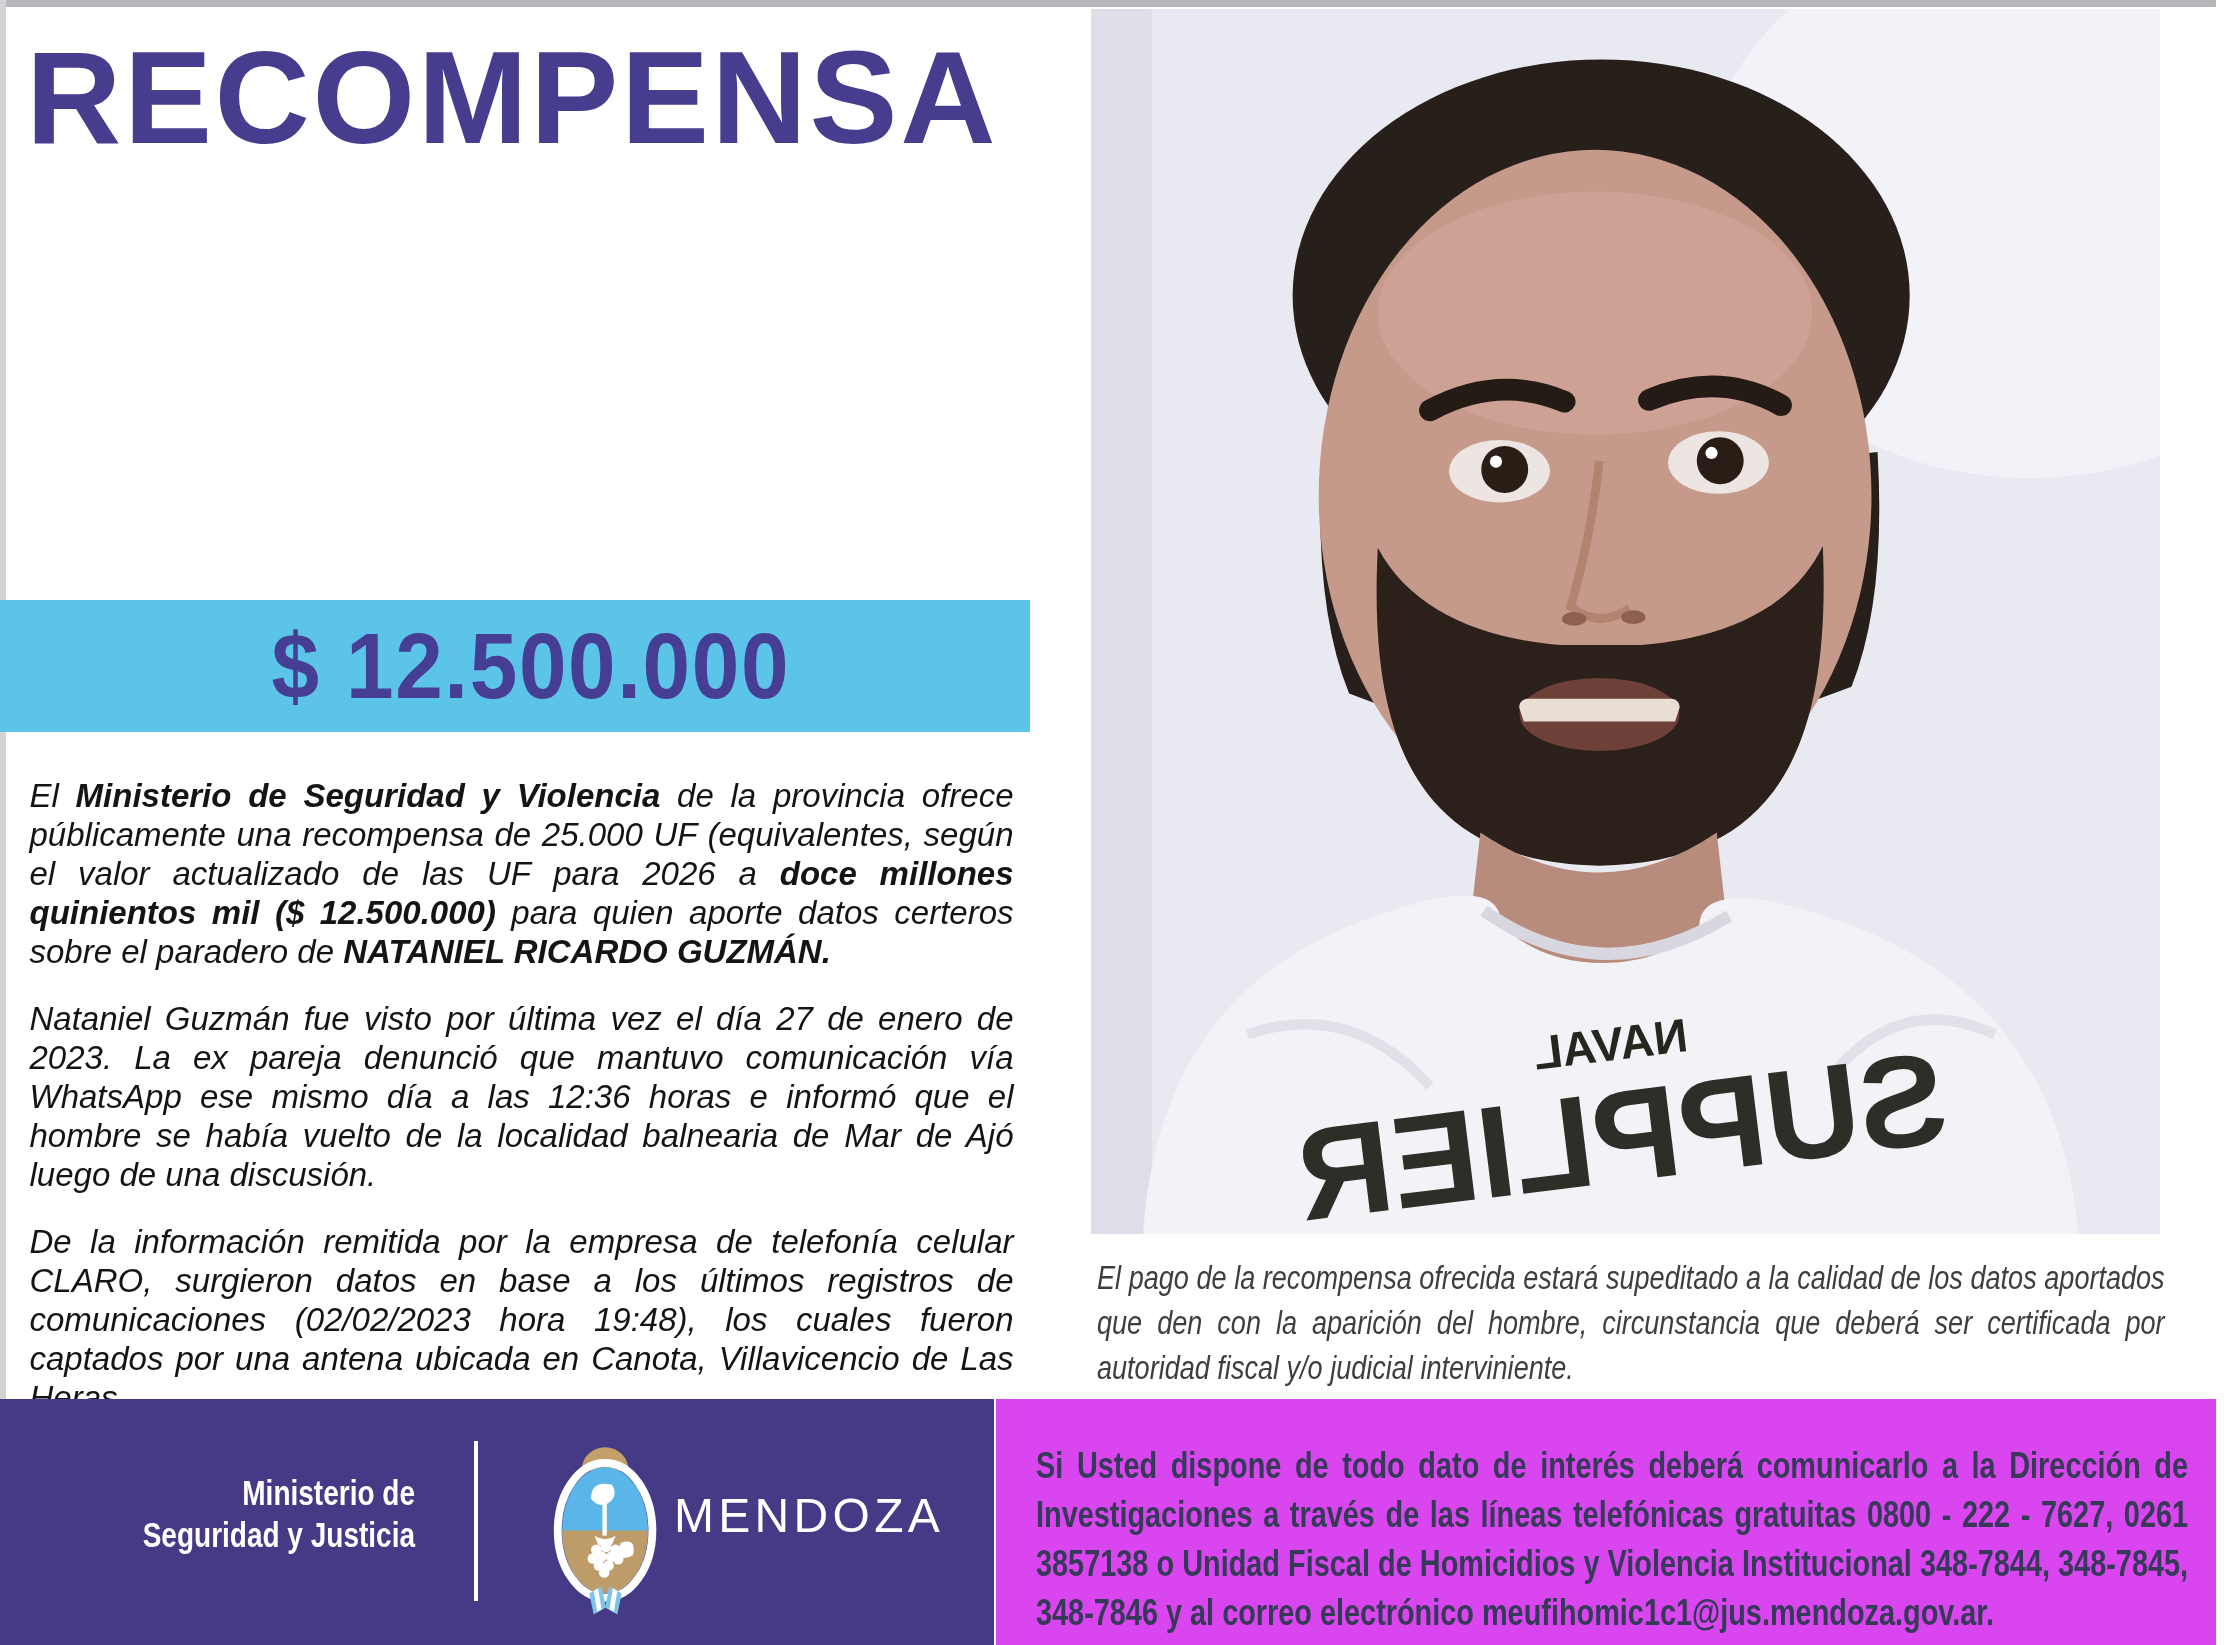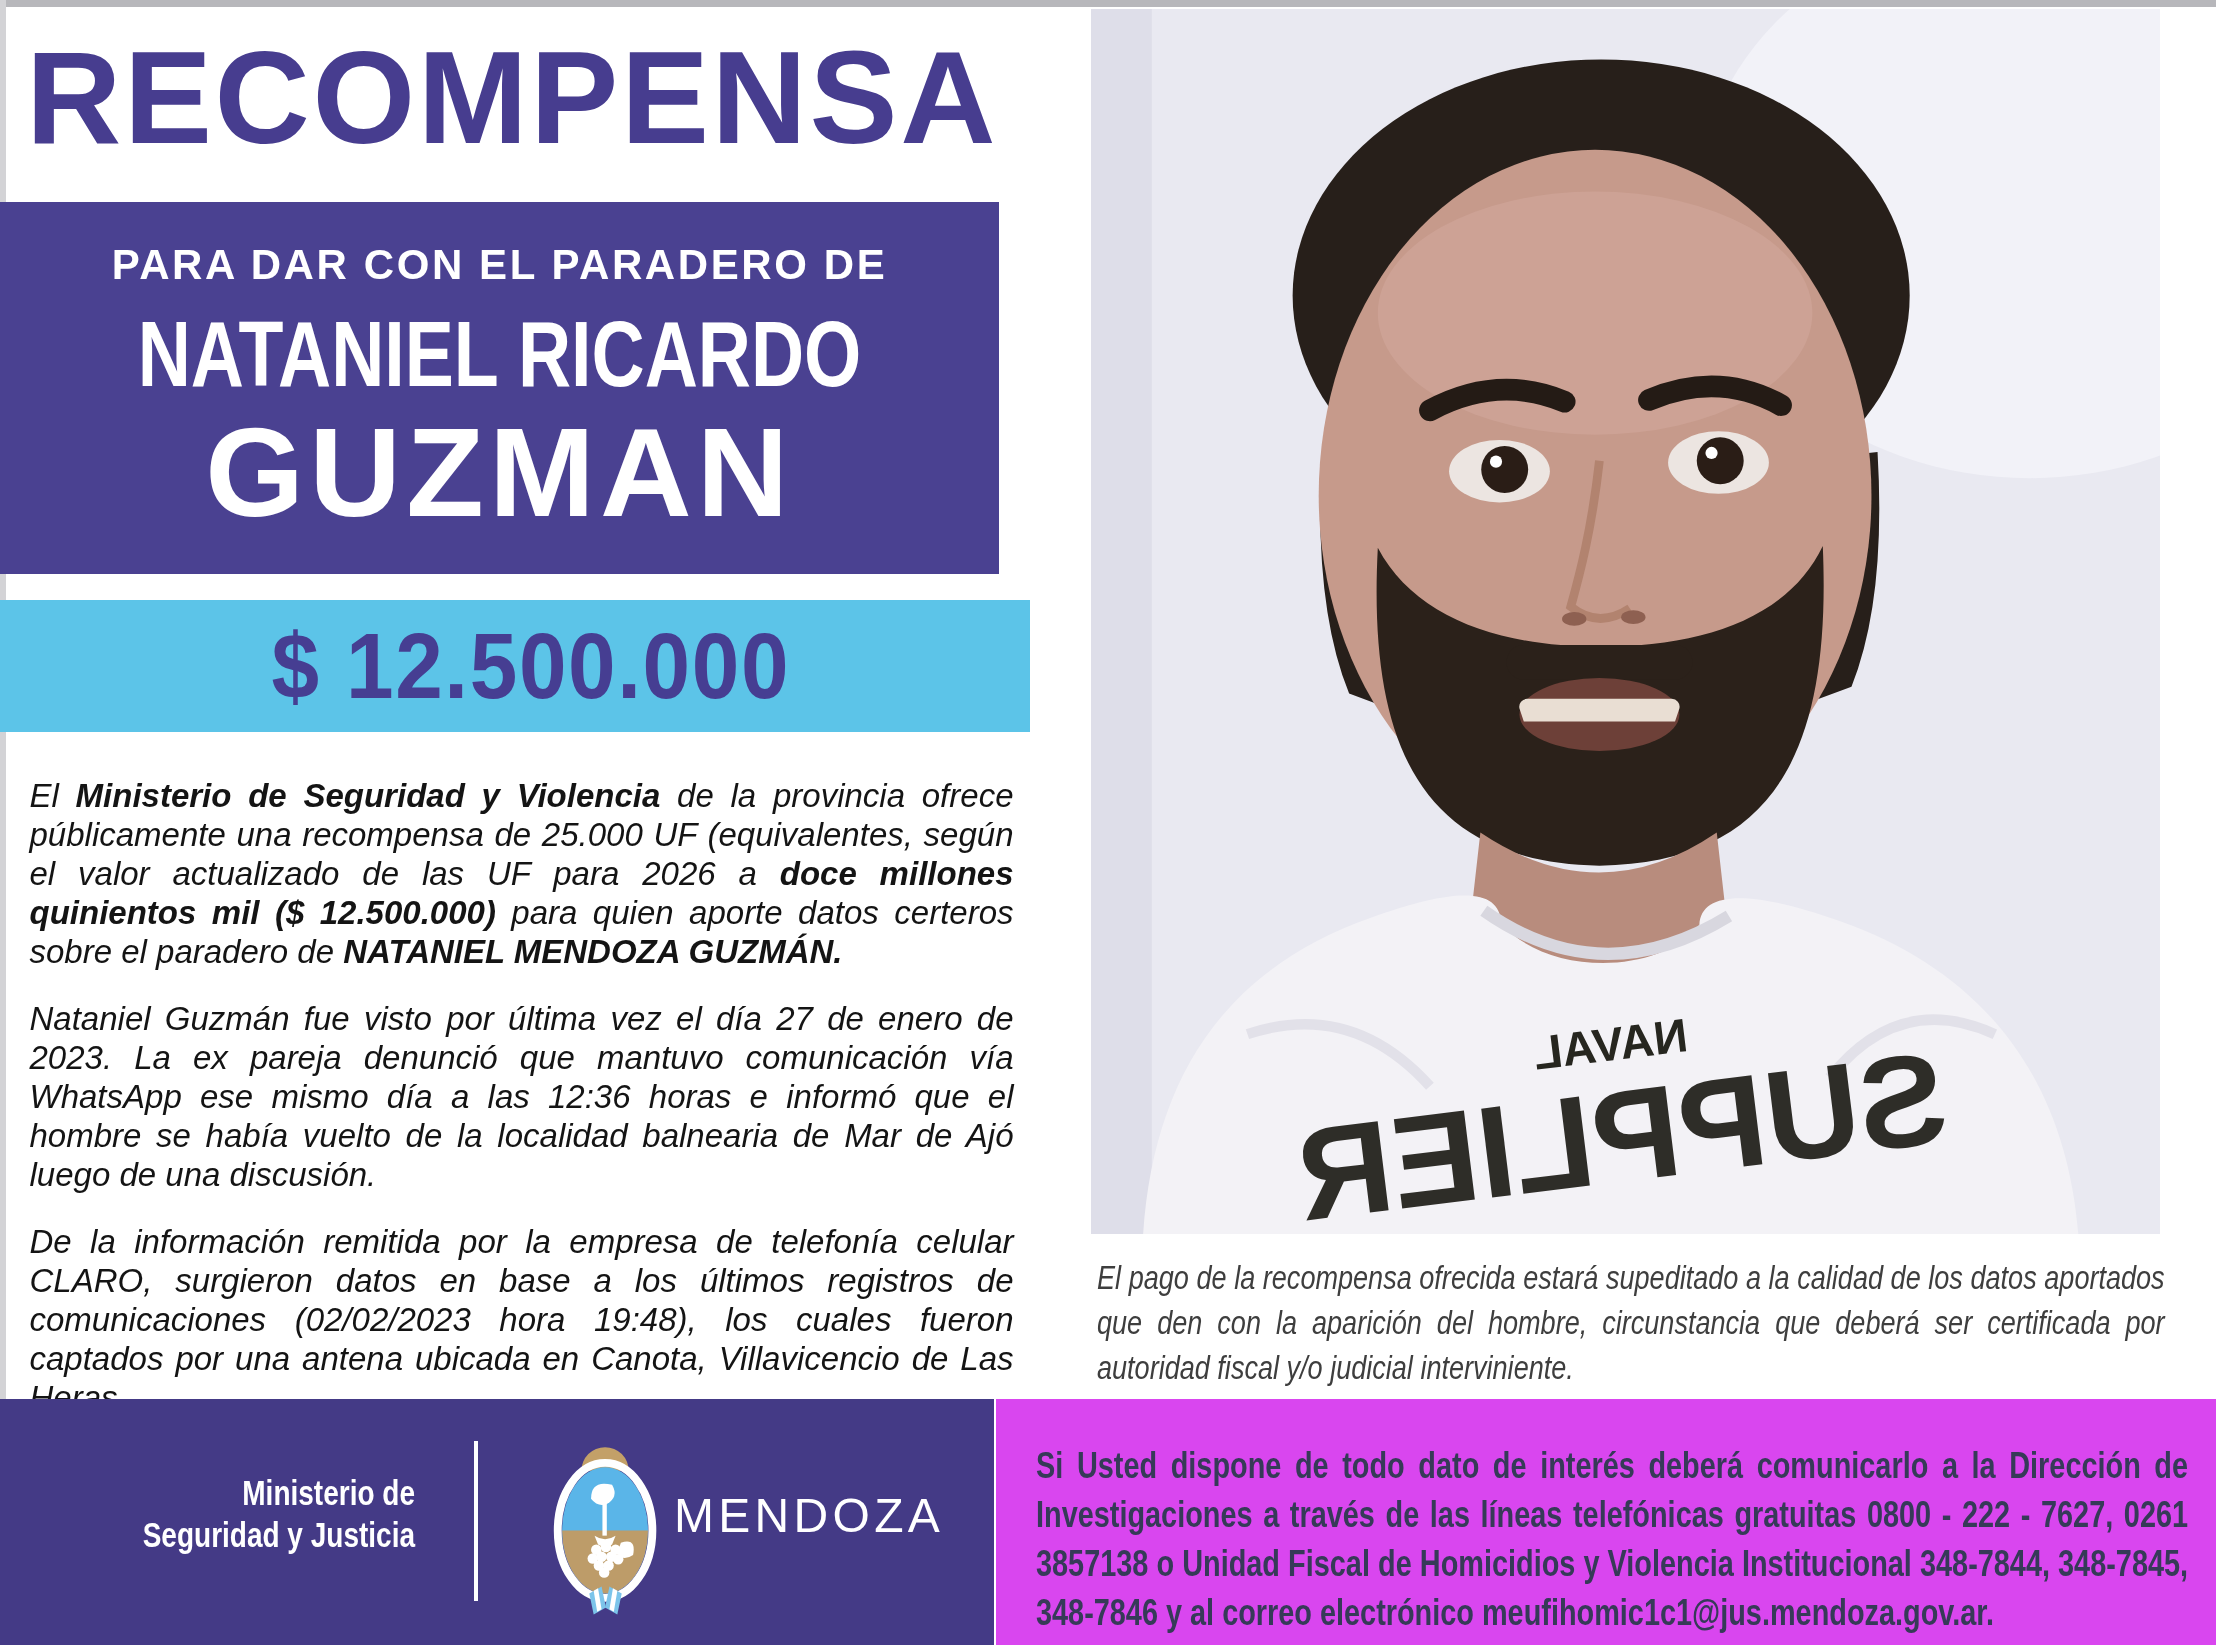--- a/index.html
+++ b/index.html
@@ -78,32 +78,27 @@
 </style>
 </head>
 <body>
 
 <div class="poster">
   <div class="edge-top"></div>
   <div class="edge-left"></div>
 
   <div class="title">RECOMPENSA</div>
 
-  <div class="wanted-banner">
-    <div class="wanted-intro">PARA DAR CON EL PARADERO DE</div>
-    <div class="wanted-name1">NATANIEL RICARDO</div>
-    <div class="wanted-name2">GUZMAN</div>
-  </div>
 
   <div class="reward-stripe">
     <div class="reward-amount">$ 12.500.000</div>
   </div>
 
   <div class="body-text">
-    <p><span>El </span><b>Ministerio de Seguridad y Violencia</b><span> de la provincia ofrece públicamente una recompensa de 25.000 UF (equivalentes, según el valor actualizado de las UF para 2026 a </span><b>doce millones quinientos mil ($ 12.500.000)</b><span> para quien aporte datos certeros sobre el paradero de </span><b>NATANIEL MENDOZA GUZMÁN.</b></p>
+    <p><span>El </span><b>Ministerio de Seguridad y Violencia</b><span> de la provincia ofrece públicamente una recompensa de 25.000 UF (equivalentes, según el valor actualizado de las UF para 2026 a </span><b>doce millones quinientos mil ($ 12.500.000)</b><span> para quien aporte datos certeros sobre el paradero de </span><b>NATANIEL RICARDO GUZMÁN.</b></p>
     <p><span>Nataniel Guzmán fue visto por última vez el día 27 de enero de 2023. La ex pareja denunció que mantuvo comunicación vía WhatsApp ese mismo día a las 12:36 horas e informó que el hombre se había vuelto de la localidad balnearia de Mar de Ajó luego de una discusión.</span></p>
     <p><span>De la información remitida por la empresa de telefonía celular CLARO, surgieron datos en base a los últimos registros de comunicaciones (02/02/2023 hora 19:48), los cuales fueron captados por una antena ubicada en Canota, Villavicencio de Las Heras.</span></p>
   </div>
 
   <div class="photo-frame">
     <svg viewBox="0 0 1230 1410" preserveAspectRatio="none" font-family="Liberation Sans, DejaVu Sans, sans-serif">
       <g>
         <rect width="1230" height="1410" fill="#e9e9f1"></rect>
         <ellipse cx="1080" cy="220" rx="380" ry="320" fill="#f2f2f8"></ellipse>
         <rect x="0" width="70" height="1410" fill="#dedee9"></rect>

